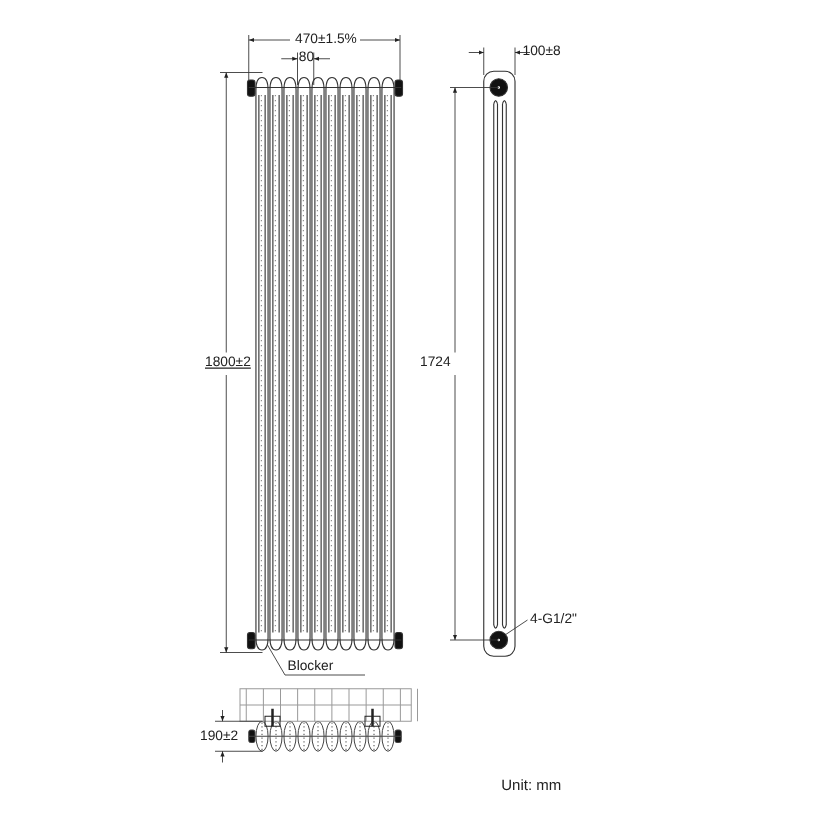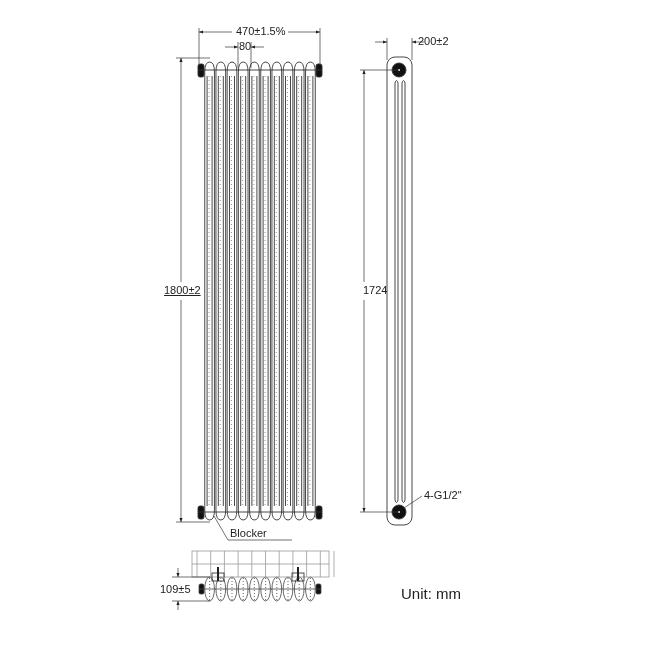--- a/index.html
+++ b/index.html
@@ -211,18 +211,18 @@
       <line x1="172" y1="601" x2="210" y2="601"></line>
       <line x1="178" y1="568" x2="178" y2="577" marker-end="url(#arr)"></line>
       <line x1="178" y1="610" x2="178" y2="601" marker-end="url(#arr)"></line>
     </g>
   </svg>
 
   <span class="lbl" style="left:236px; top:26px;">470±1.5%</span>
   <span class="lbl" style="left:239px; top:41px;">80</span>
   <span class="lbl" style="left:164px; top:285px;text-decoration:underline;">1800±2</span>
   <span class="lbl" style="left:230px; top:528px;text-align:center;">Blocker</span>
-  <span class="lbl" style="left:418px; top:36px;">200±2</span>
-  <span class="lbl" style="left:363px; top:285px;">1724</span>
+  <span class="lbl" style="left:418px; top:36px;">100±8</span>
+  <span class="lbl" style="left:336px; top:285px;">1724</span>
   <span class="lbl" style="left:424px; top:490px;">4-G1/2"</span>
-  <span class="lbl" style="left:160px; top:584px;">109±5</span>
-  <span class="lbl" style="left:401px; top:586px; font-size:15px;">Unit: mm</span>
+  <span class="lbl" style="left:160px; top:584px;">190±2</span>
+  <span class="lbl" style="left:401px; top:622px; font-size:12px;">Unit: mm</span>
 </div>
 
 </body></html>

